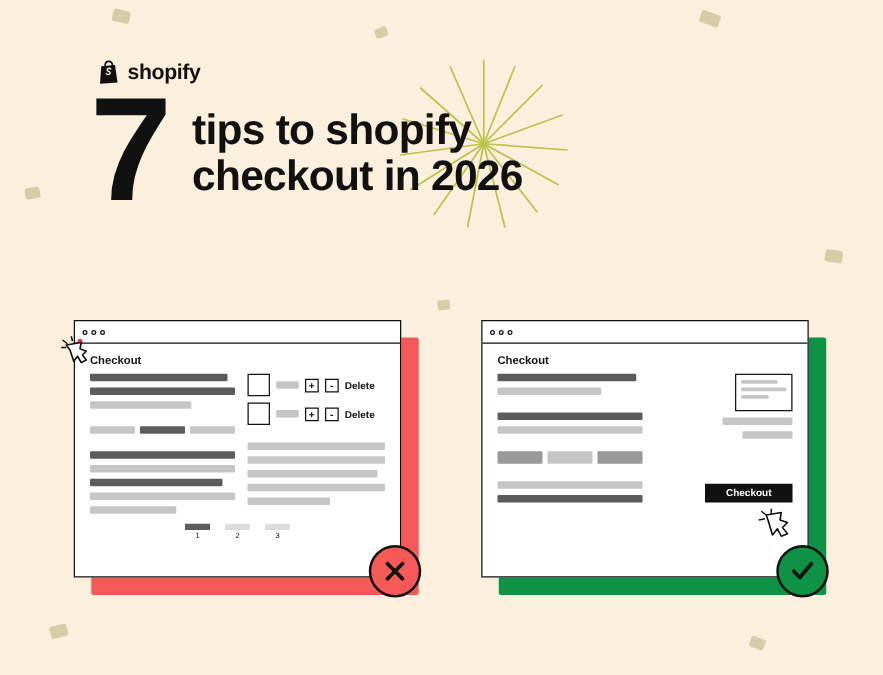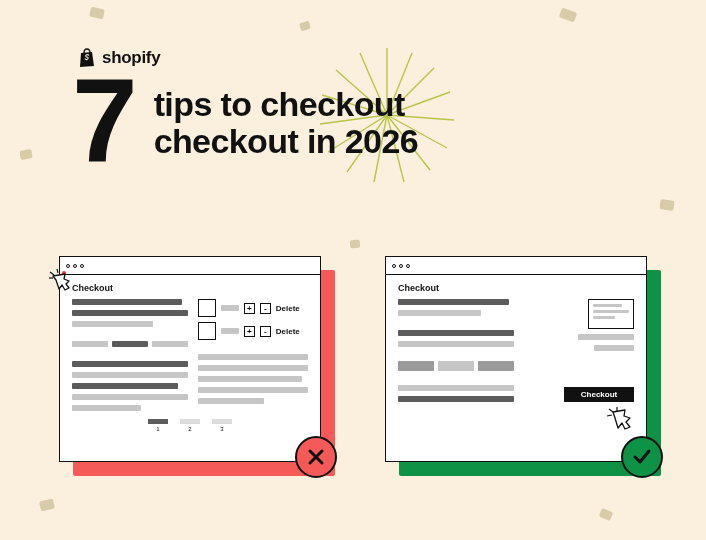--- a/index.html
+++ b/index.html
@@ -129,21 +129,21 @@
           <line x1="75" y1="75" x2="35" y2="132"></line>
         <line x1="75" y1="75" x2="16" y2="112"></line>
           <line x1="75" y1="75" x2="8" y2="84"></line>
         <line x1="75" y1="75" x2="10" y2="55"></line>
           <line x1="75" y1="75" x2="24" y2="30"></line>
         <line x1="75" y1="75" x2="48" y2="13"></line>
       </g>
     </svg>
     <div class="big7">7</div>
     <div class="tips">
-      <div>tips to checkout</div>
+      <div>tips to shopify</div>
       <div>checkout in 2026</div>
     </div>
   </div>
 </div>
 
 <div class="panels">
 
   <div class="panel-wrap">
     <div class="shadow-block shadow-left"></div>
     <div class="browser">

